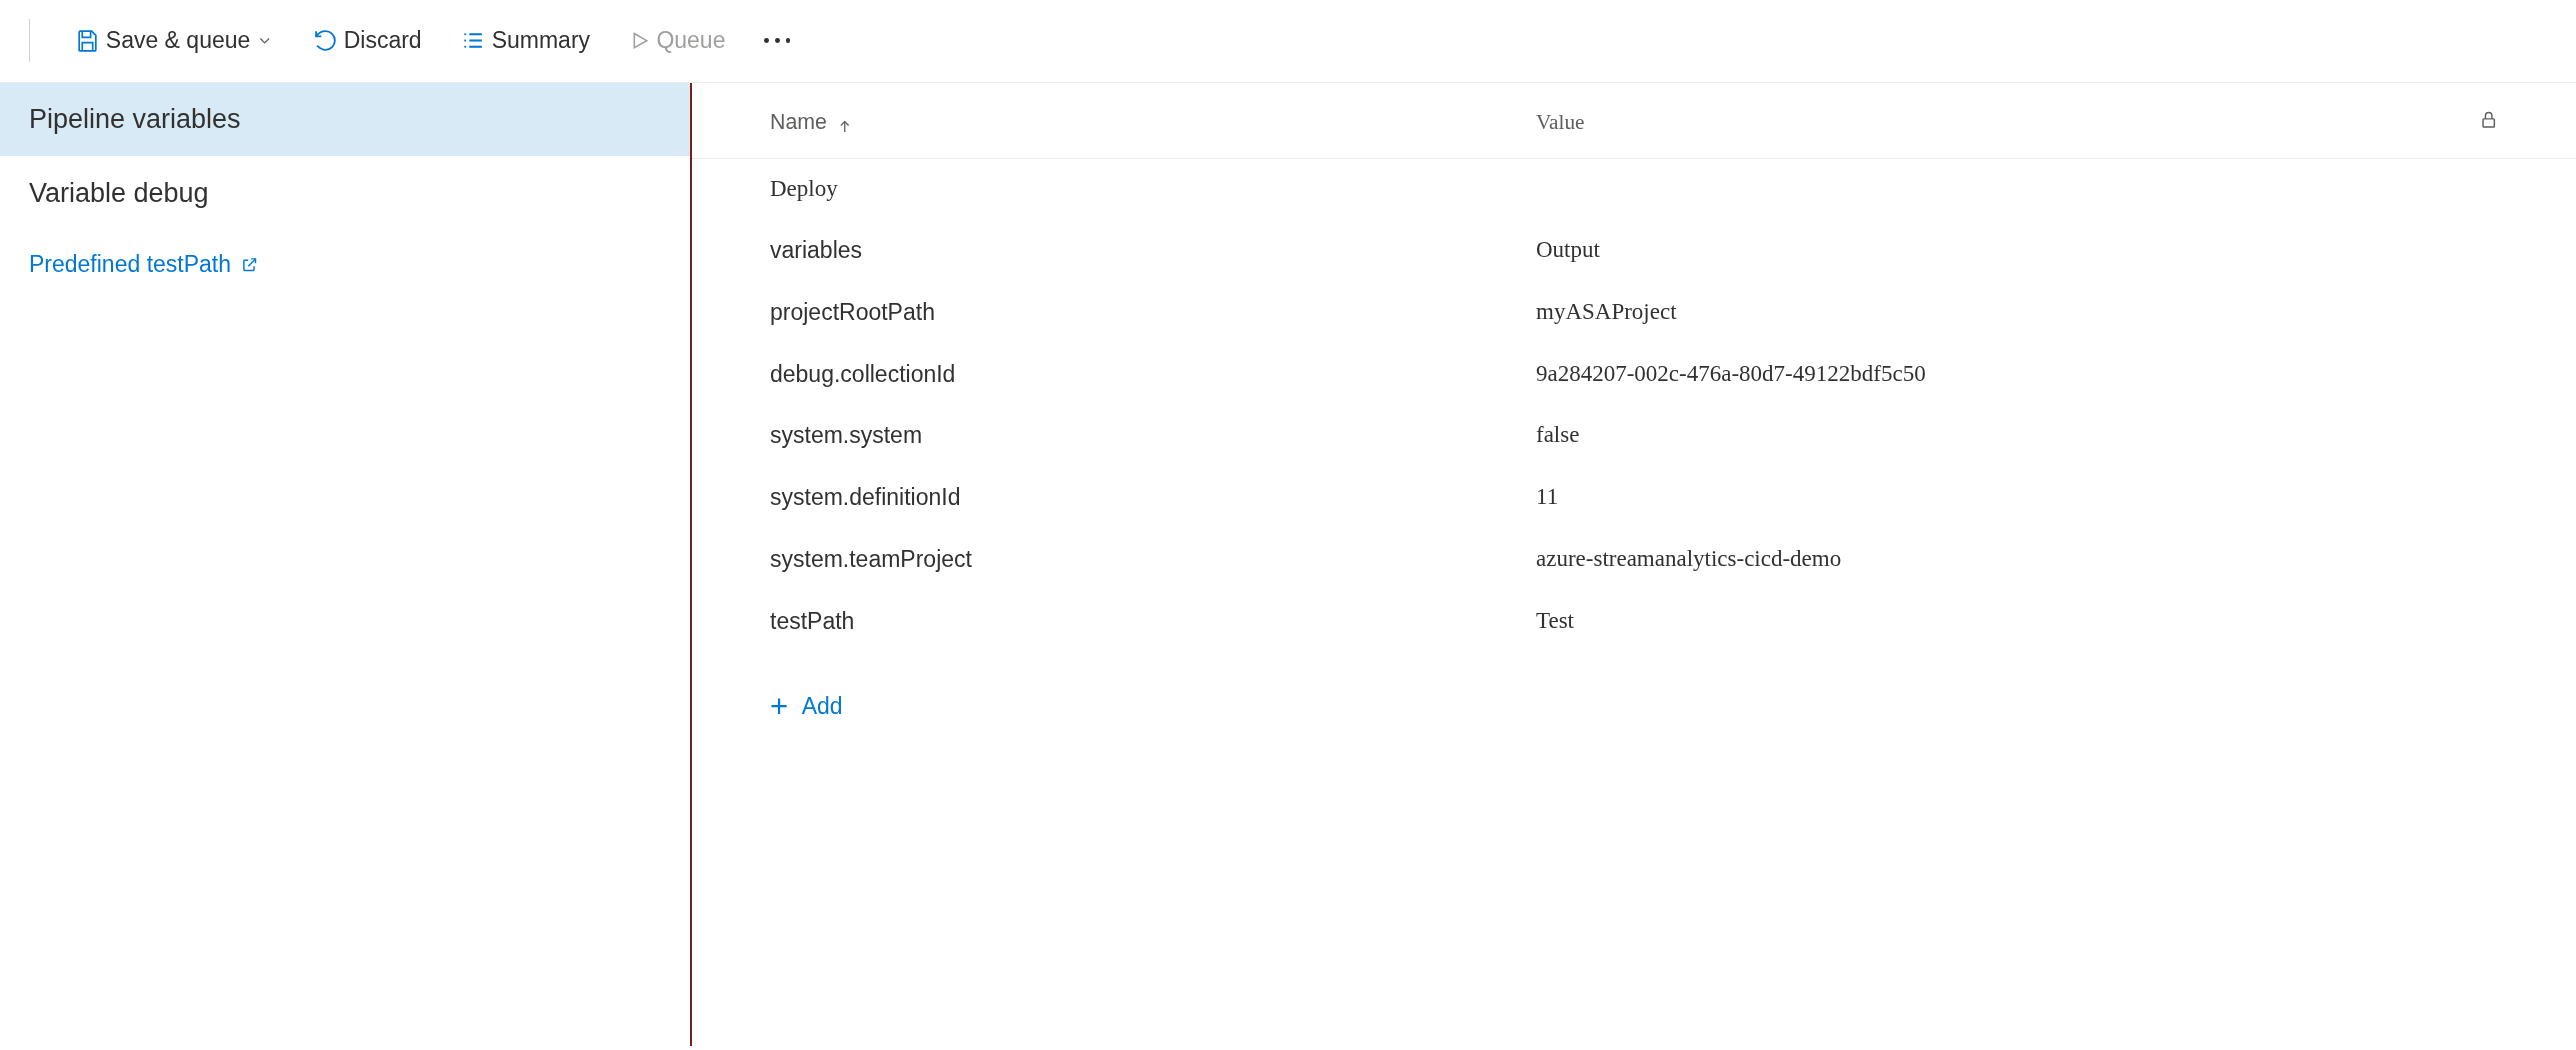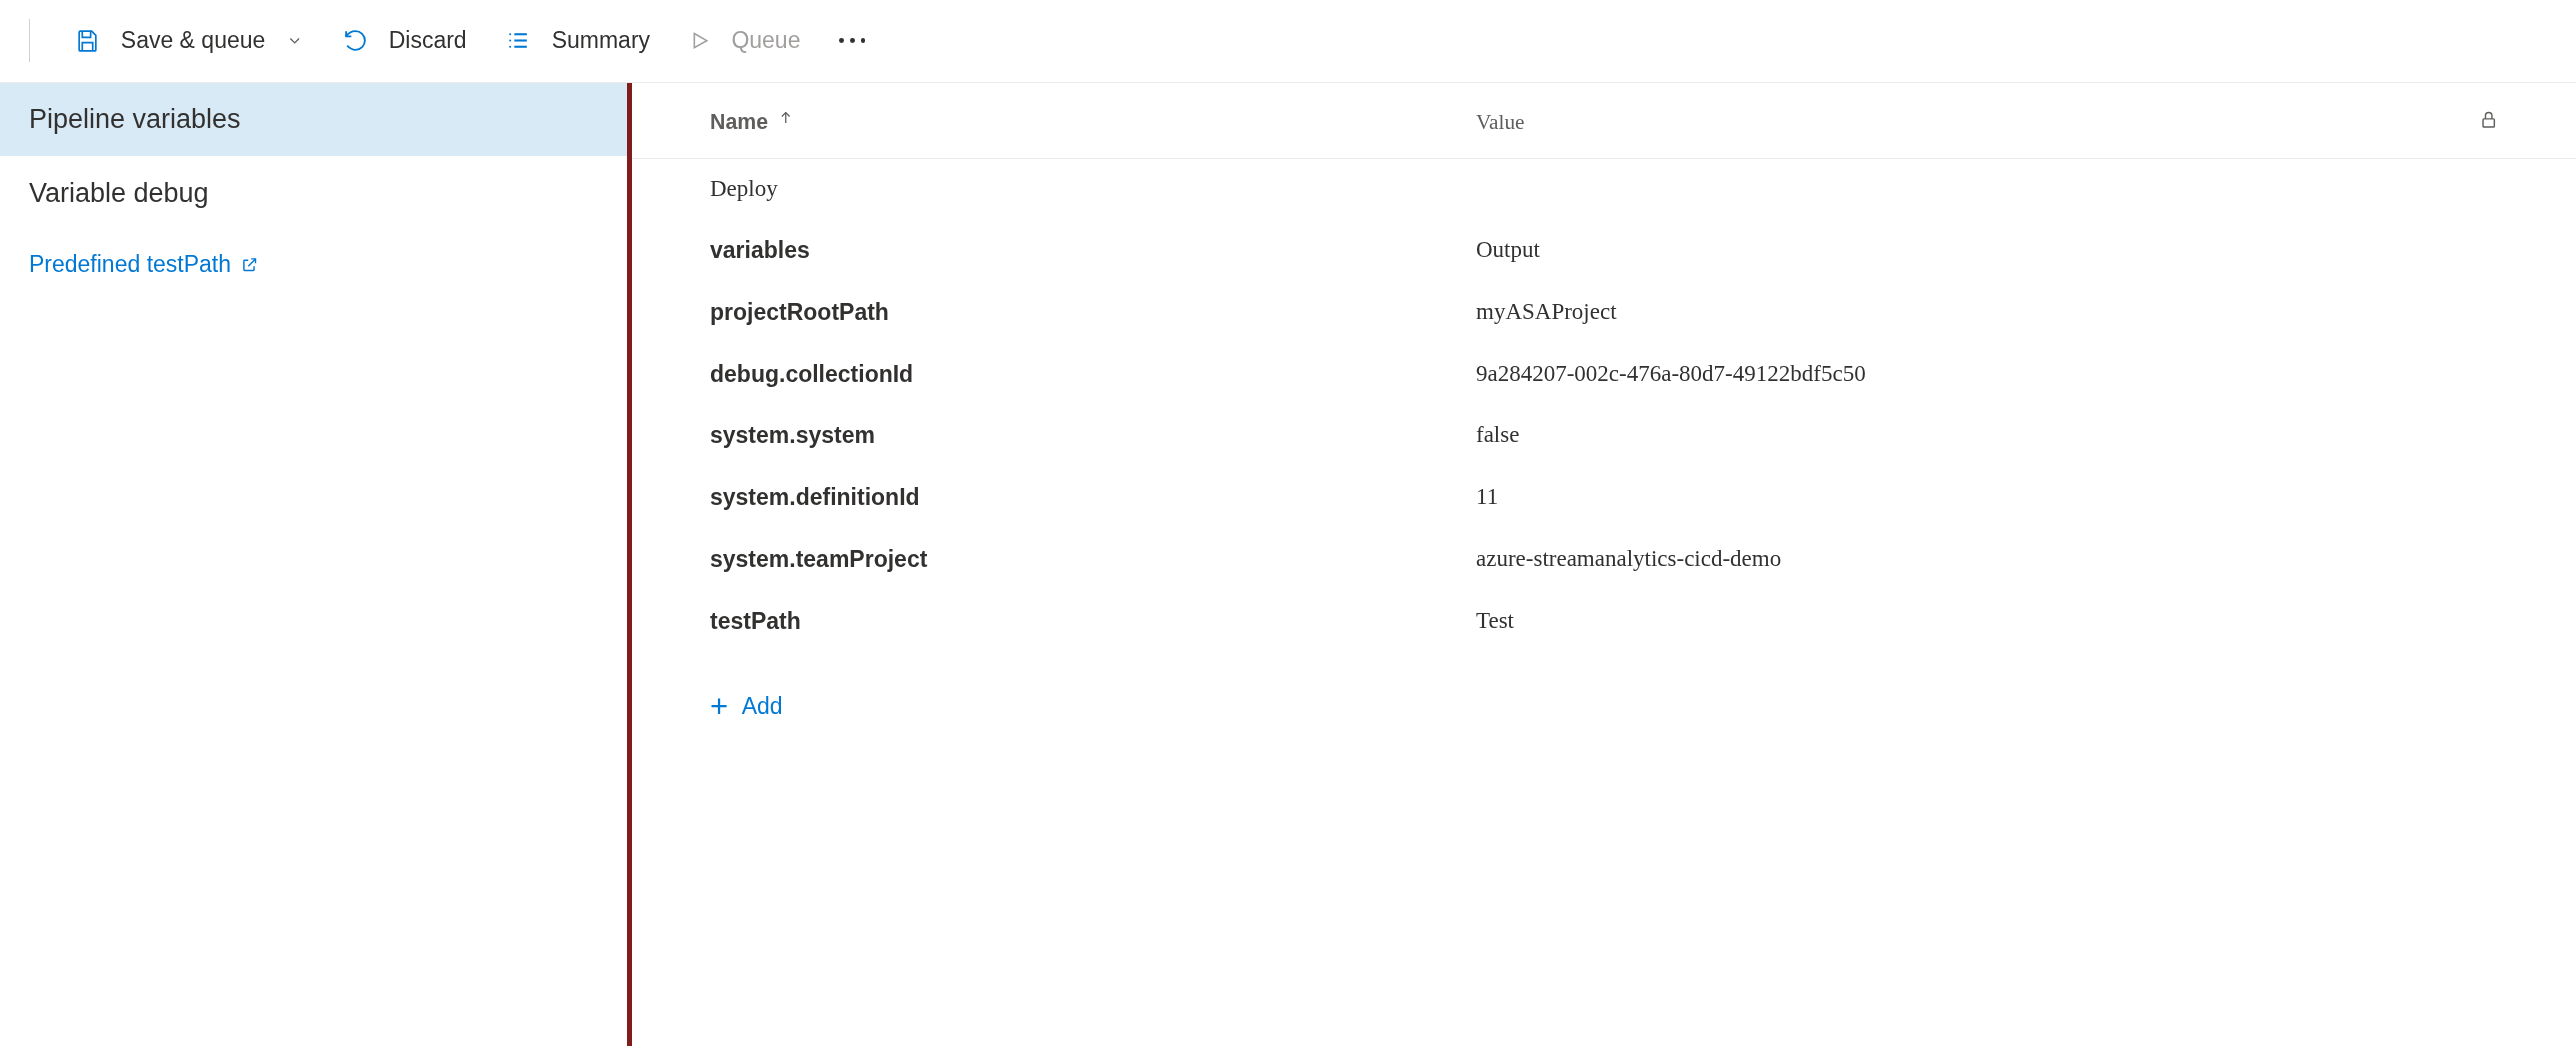--- a/index.html
+++ b/index.html
@@ -17,42 +17,42 @@
       border-bottom: 1px solid #edebe9;
     }
     .divider-left {
       border-left: 1px solid #d0d0d0;
       height: 43px;
       margin-right: 5.8px;
     }
     .tb-item {
       display: flex;
       align-items: center;
-      gap: 21px;
+      gap: 6px;
       cursor: pointer;
       color: #323130;
     }
     .tb-item.disabled { color: #a19f9d; cursor: default; }
     .tb-icon-blue { color: #0078d4; }
     .more-dots {
       display: flex;
       gap: 5.8px;
       cursor: pointer;
     }
     .more-dots span {
       width: 4.8px; height: 4.8px; border-radius: 50%;
       background: #323130;
     }
     .content {
       display: flex;
       min-height: calc(100vh - 87px);
     }
     .sidebar {
-      width: 632px;
-      border-right: 5px solid #7f1d1d;
+      width: 692px;
+      border-right: 2px solid #7f1d1d;
     }
     .side-item {
       padding: 21.3px 29px;
       font-size: 27px;
       cursor: pointer;
     }
     .side-item.selected {
       background: #d9eaf7;
     }
     .side-link {
@@ -68,21 +68,21 @@
       flex: 1;
       padding: 0 0 39px 0;
     }
     .tbl-head {
       display: flex;
       padding: 27px 78px 23px 78px;
       border-bottom: 1px solid #edebe9;
       color: #605e5c;
       font-size: 21.3px;
     }
-    .col-name { flex: 0 0 766px; display:flex; align-items:flex-start; gap:9.7px;font-weight:bold; }
+    .col-name { flex: 0 0 766px; display:flex; align-items:flex-end; gap:9.7px; }
     .col-value { flex: 1; font-family: Liberation Serif, serif; }
     .col-lock { flex: 0 0 39px; display:flex; justify-content:flex-end; color:#605e5c; }
     .tbl-row {
       display: flex;
       padding: 17.4px 78px;
       font-size: 23px;
     }
     .add-row {
       display: flex;
       align-items: center;

